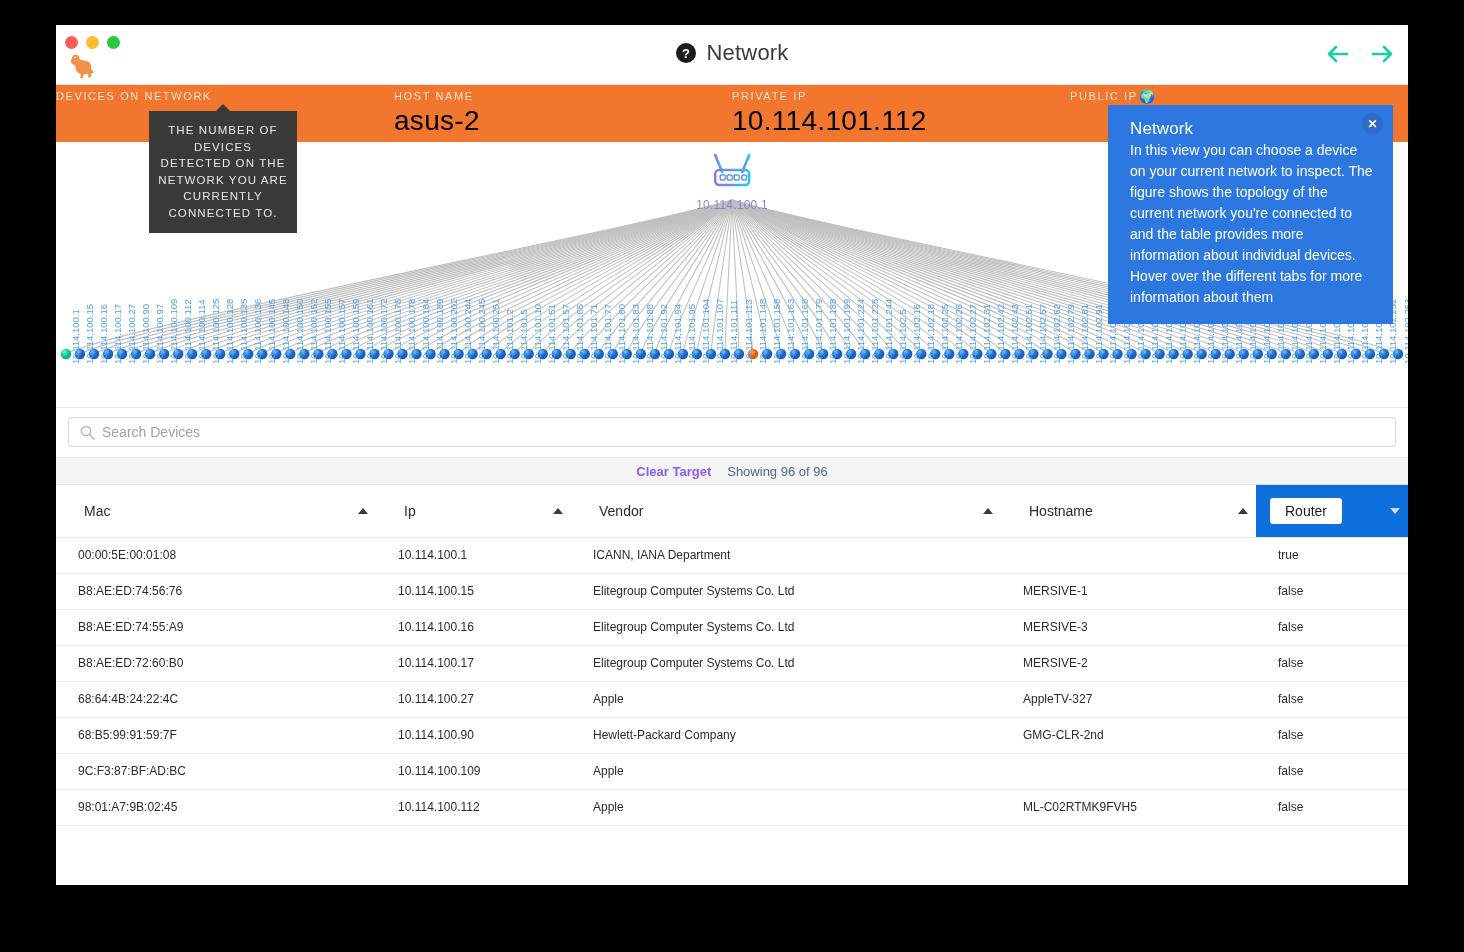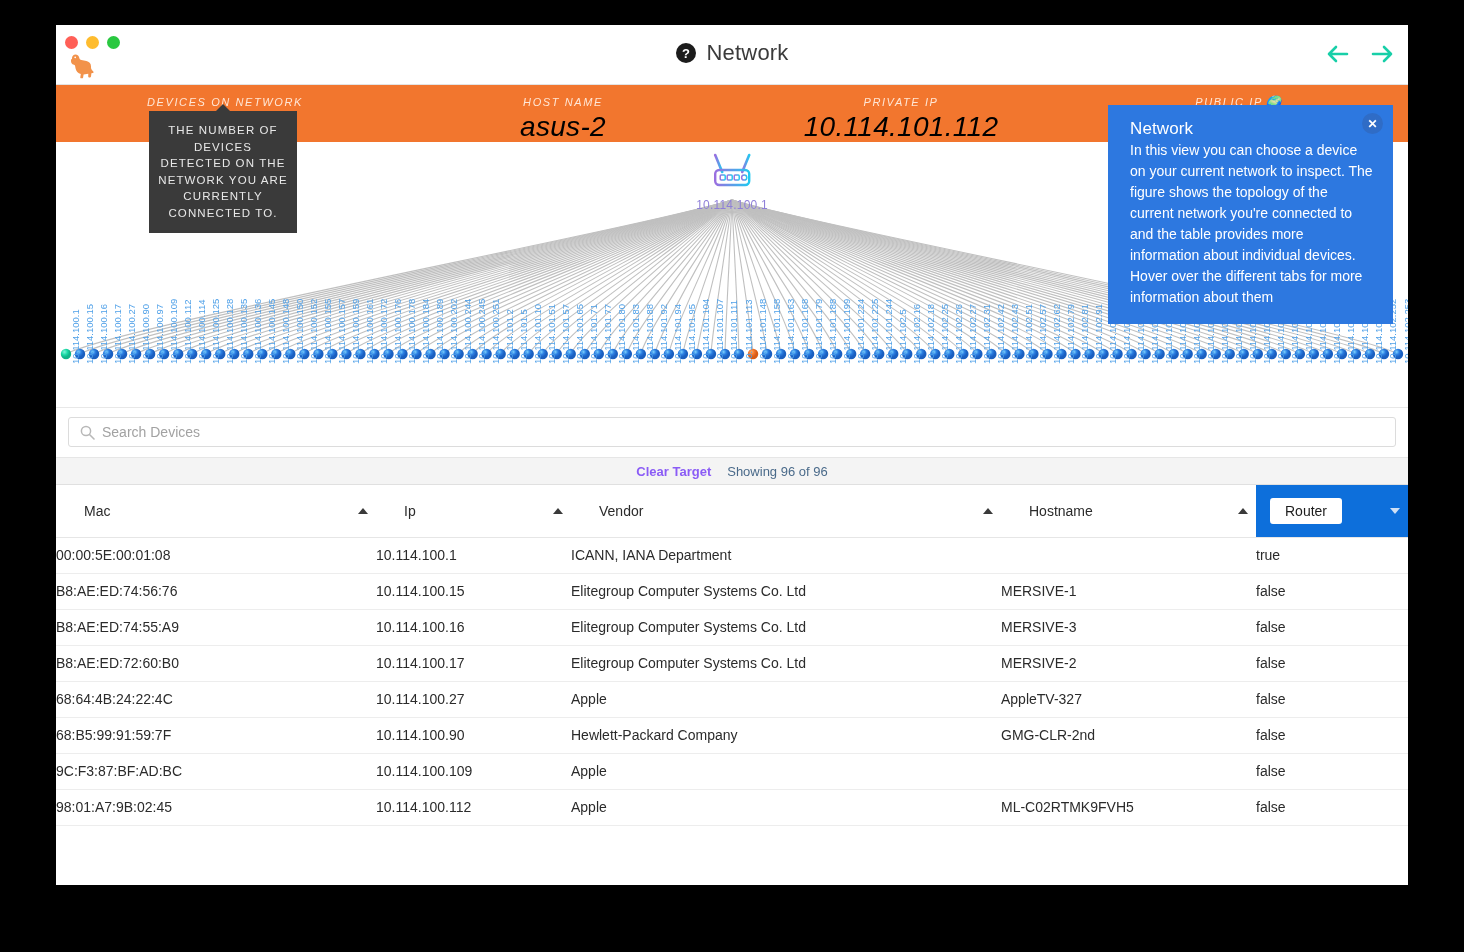--- a/index.html
+++ b/index.html
@@ -42,21 +42,21 @@
   }
   .arrow { width: 24px; height: 22px; cursor: pointer; }
 
   
   .banner {
     position: relative;
     height: 57px;
     background: #f2762e;
     display: flex;
   }
-  .stat { flex: 1; text-align: center; padding-top: 7px; position: relative; font-style: italic; }
+  .stat { flex: 1; text-align: left; padding-top: 1px; position: relative; }
   .stat-label {
     font-size: 11px; color: #ffe6d5; letter-spacing: 1.6px;
     font-weight: 400; display: inline-flex; align-items: center; gap: 2px;
   }
   .stat-value {
     font-size: 28px; color: #000000; font-weight: 400;
     margin-top: 1px; letter-spacing: .3px;
   }
   .globe { font-size: 13px; line-height: 1; }
 
@@ -184,22 +184,23 @@
   th.router-col { background: #0d6fdb; padding-left: 14px; }
   .router-pill {
     display: inline-block;
     background: #fff; color: #1c1c1c;
     font-size: 14px;
     padding: 5px 15px;
     border-radius: 3px;
   }
   tbody td {
     height: 36px;
-    font-size: 14px; color: #2b2b2b;
+    font-size: 12px; color: #2b2b2b;
     border-bottom: 1px solid #ededed;
+    padding-left: 22px;
     vertical-align: middle;
     overflow: hidden; white-space: nowrap; text-overflow: ellipsis;
   }
   tbody tr:first-child td { border-top: none; }
 </style>
 </head>
 <body>
 
 <div id="app">
 

